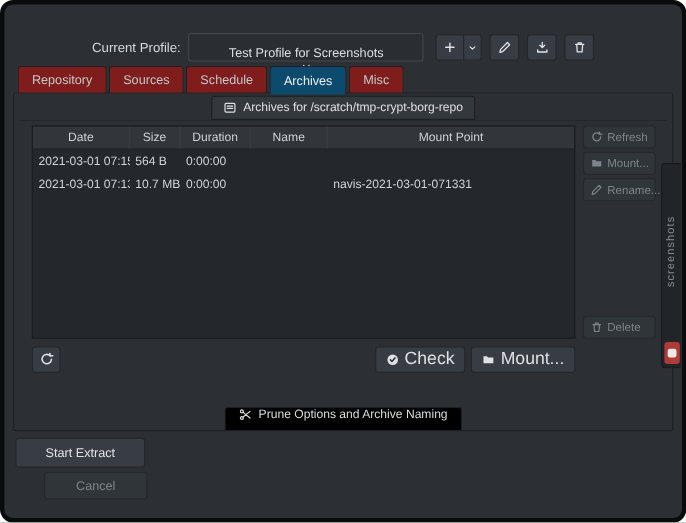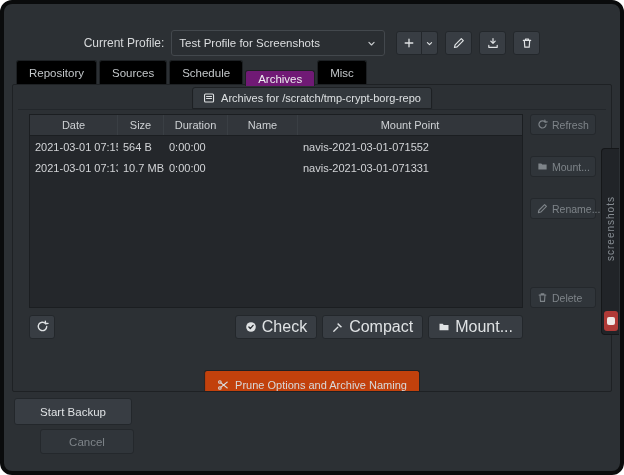--- a/index.html
+++ b/index.html
@@ -6,53 +6,53 @@
   *{box-sizing:border-box;}
   .window{
     position:relative;width:624px;height:475px;
     background:#2c3034;border:4px solid #0a0b0c;border-radius:12px;
     font-family:"Liberation Sans","DejaVu Sans",sans-serif;
     color:#d5d7d9;overflow:hidden;
   }
   
   .profile-bar{position:absolute;top:26px;left:0;right:0;height:26px;display:flex;align-items:center;justify-content:center;gap:7px;}
   .pb-label{font-size:12px;color:#d6d8da;}
-  .combo{width:214px;height:24px;background:#2a2e32;border:1px solid #43484d;border-radius:3px;display:flex;align-items:center;justify-content:space-between;padding:12px 7px;font-size:11.5px;color:#dddfe1;}
+  .combo{width:214px;height:24px;background:#2a2e32;border:1px solid #43484d;border-radius:3px;display:flex;align-items:center;justify-content:space-between;padding:12px 7px;font-size:11.5px;color:#dddfe1;flex-direction:column;}
   .btn{appearance:none;background:#383d43;border:1px solid #23272b;border-radius:3px;color:#dfe2e4;font-family:inherit;font-size:11px;display:inline-flex;align-items:center;justify-content:center;gap:5px;padding:0;cursor:default;}
   .btn.disabled{background:#30353a;border-color:#24282c;color:#7e8489;}
   .iconbtn{width:27px;height:24px;}
   .split{display:flex;margin-left:4px;}
   .seg{width:26px;height:24px;border-radius:3px 0 0 3px;}
   .seg-arrow{width:16px;height:24px;border-radius:0 3px 3px 0;border-left:none;}
   
   .tabbar{position:absolute;top:55px;left:8px;right:8px;height:26px;display:flex;align-items:flex-end;padding-left:4px;}
-  .tab{height:25px;display:flex;align-items:center;padding:0 12px;font-size:11.5px;color:#c3c7ca;background:#000000;border:1px solid #1d2023;border-bottom:none;border-radius:3px 3px 0 0;margin-right:2px;}
-  .tab.selected{height:16px;background:#701a75;color:#eceeef;position:relative;z-index:3;margin-bottom:-1px;}
+  .tab{height:25px;display:flex;align-items:center;padding:0 12px;font-size:11.5px;color:#c3c7ca;background:#7f1d1d;border:1px solid #1d2023;border-bottom:none;border-radius:3px 3px 0 0;margin-right:2px;}
+  .tab.selected{height:26px;background:#0c4a6e;color:#eceeef;position:relative;z-index:3;margin-bottom:-1px;}
   
   .frame{position:absolute;top:80px;left:8px;right:8px;bottom:79px;border:1px solid #1e2124;border-radius:2px;}
   .subtab-line{position:absolute;top:24px;left:5px;right:5px;height:1px;background:#23272b;}
   .subtab{position:absolute;top:2px;left:50%;transform:translateX(-50%);height:22px;display:flex;align-items:center;gap:6px;padding:6px 10px;background:#33383d;border:1px solid #1d2023;border-radius:3px 3px 0 0;font-size:11px;color:#dde0e2;z-index:2;white-space:nowrap;}
   
   .table{position:absolute;top:29px;left:16px;width:494px;height:194px;background:#24272b;border:1px solid #1b1e21;overflow:hidden;}
   .thead{display:grid;grid-template-columns:88px 46px 64px 70px 1fr;height:21px;background:#32363b;border-bottom:1px solid #1b1e21;}
   .th{display:flex;align-items:center;justify-content:center;font-size:11px;color:#ced1d4;border-right:1px solid #3a3f44;text-align:center;}
   .th:last-child{border-right:none;}
   .trow{display:grid;grid-template-columns:88px 46px 64px 70px 1fr;height:21px;}
   .td{display:flex;align-items:center;padding-left:5px;font-size:11px;color:#d2d4d7;white-space:nowrap;overflow:hidden;}
   
-  .side-actions{position:absolute;top:29px;right:15px;width:66px;height:194px;display:flex;flex-direction:column;gap:21px;}
+  .side-actions{position:absolute;top:29px;right:15px;width:66px;height:194px;display:flex;flex-direction:column;gap:3px;}
   .side-btn{height:21px;justify-content:flex-start;padding:0 6px;font-size:10.5px;gap:4px;width:100%;}
   .side-spacer{flex:1;}
   
   .table-footer{position:absolute;top:229px;left:16px;width:494px;height:25px;display:flex;align-items:center;}
   .sq{width:26px;height:24px;}
   .footer-group{margin-left:auto;display:flex;gap:5px;}
   .action-btn{height:24px;padding:0 9px;font-size:16px;}
   
-  .prune-tab{position:absolute;bottom:0;left:50%;transform:translateX(-50%);height:21px;display:flex;align-items:flex-end;gap:6px;padding:0 12px;background:#c2410c;border:1px solid #1d2023;border-bottom:none;border-radius:3px 3px 0 0;font-size:11px;color:#d8dadc;white-space:nowrap;}
+  .prune-tab{position:absolute;bottom:0;left:50%;transform:translateX(-50%);height:21px;display:flex;align-items:flex-start;gap:6px;padding:0 12px;background:#000000;border:1px solid #1d2023;border-bottom:none;border-radius:3px 3px 0 0;font-size:11px;color:#d8dadc;white-space:nowrap;}
   
   .start-btn{position:absolute;left:10px;top:394px;width:118px;height:27px;font-size:11.5px;}
   .cancel-btn{position:absolute;left:36px;top:425px;width:94px;height:25px;font-size:11.5px;}
   
   .dock{position:absolute;right:1px;top:144px;width:18px;height:187px;background:#212428;border:1px solid #151719;border-right:none;border-radius:4px 0 0 4px;display:flex;flex-direction:column;align-items:center;z-index:6;}
   .dock-label{flex:1;writing-mode:vertical-rl;transform:rotate(180deg);font-size:10px;letter-spacing:1px;color:#888e94;display:flex;align-items:center;justify-content:center;overflow:hidden;}
   .dock-icon{width:14px;height:20px;background:#b03a37;border-radius:3px;margin:2px 0 3px 0;display:flex;align-items:center;justify-content:center;}
   .dock-icon-inner{width:8px;height:8px;background:#efe9e7;border-radius:2px;}
   
   .ic{display:inline-flex;flex:none;align-items:center;justify-content:center;}
@@ -138,21 +138,20 @@
         <div class="th">Size</div>
         <div class="th">Duration</div>
         <div class="th">Name</div>
         <div class="th">Mount Point</div>
       </div>
       <div class="trow">
         <div class="td">2021-03-01 07:15</div>
         <div class="td">564 B</div>
         <div class="td">0:00:00</div>
         <div class="td"></div>
-        <div class="td">navis-2021-03-01-071552</div>
       </div>
       <div class="trow">
         <div class="td">2021-03-01 07:13</div>
         <div class="td">10.7 MB</div>
         <div class="td">0:00:00</div>
         <div class="td"></div>
         <div class="td">navis-2021-03-01-071331</div>
       </div>
     </div>
 
@@ -207,29 +206,20 @@
           <span class="ic">
             <svg width="12" height="12" viewBox="0 0 12 12">
                 <circle cx="6" cy="6" r="4.8" fill="currentColor"></circle>
                 <path d="M3.9 6.1l1.4 1.5 2.8-3.2" fill="none" stroke="#2c3034" stroke-width="1.4" stroke-linecap="round" stroke-linejoin="round"></path>
               </svg>
           </span>
           <span>Check</span>
         </button>
         <button class="btn action-btn">
           <span class="ic">
-            <svg width="12" height="12" viewBox="0 0 12 12" fill="none" stroke="currentColor" stroke-width="1.3" stroke-linecap="round">
-                <path d="M1.8 10.2l4-4"></path>
-                <path d="M5.4 3.4l3.2 3.2 1.6-.5-4.3-4.3z" fill="currentColor" stroke="none"></path>
-              </svg>
-          </span>
-          <span>Compact</span>
-        </button>
-        <button class="btn action-btn">
-          <span class="ic">
             <svg width="12" height="12" viewBox="0 0 12 12">
                 <path d="M1.5 2.8h3.2l1 1.1h4.8v5.3H1.5z" fill="currentColor"></path>
               </svg>
           </span>
           <span>Mount...</span>
         </button>
       </div>
     </div>
 
     <div class="prune-tab">
@@ -237,21 +227,21 @@
         <svg width="12" height="12" viewBox="0 0 12 12" fill="none" stroke="currentColor" stroke-width="1.1" stroke-linecap="round">
             <circle cx="2.8" cy="3" r="1.3"></circle>
             <circle cx="2.8" cy="9" r="1.3"></circle>
             <path d="M3.9 3.9L10.2 9M3.9 8.1L10.2 3"></path>
           </svg>
       </span>
       <span>Prune Options and Archive Naming</span>
     </div>
   </div>
 
-  <button class="btn start-btn">Start Backup</button>
+  <button class="btn start-btn">Start Extract</button>
   <button class="btn cancel-btn disabled">Cancel</button>
 
   <div class="dock">
     <span class="dock-label">screenshots</span>
     <span class="dock-icon">
       <span class="dock-icon-inner"></span>
     </span>
   </div>
 
 </div>

